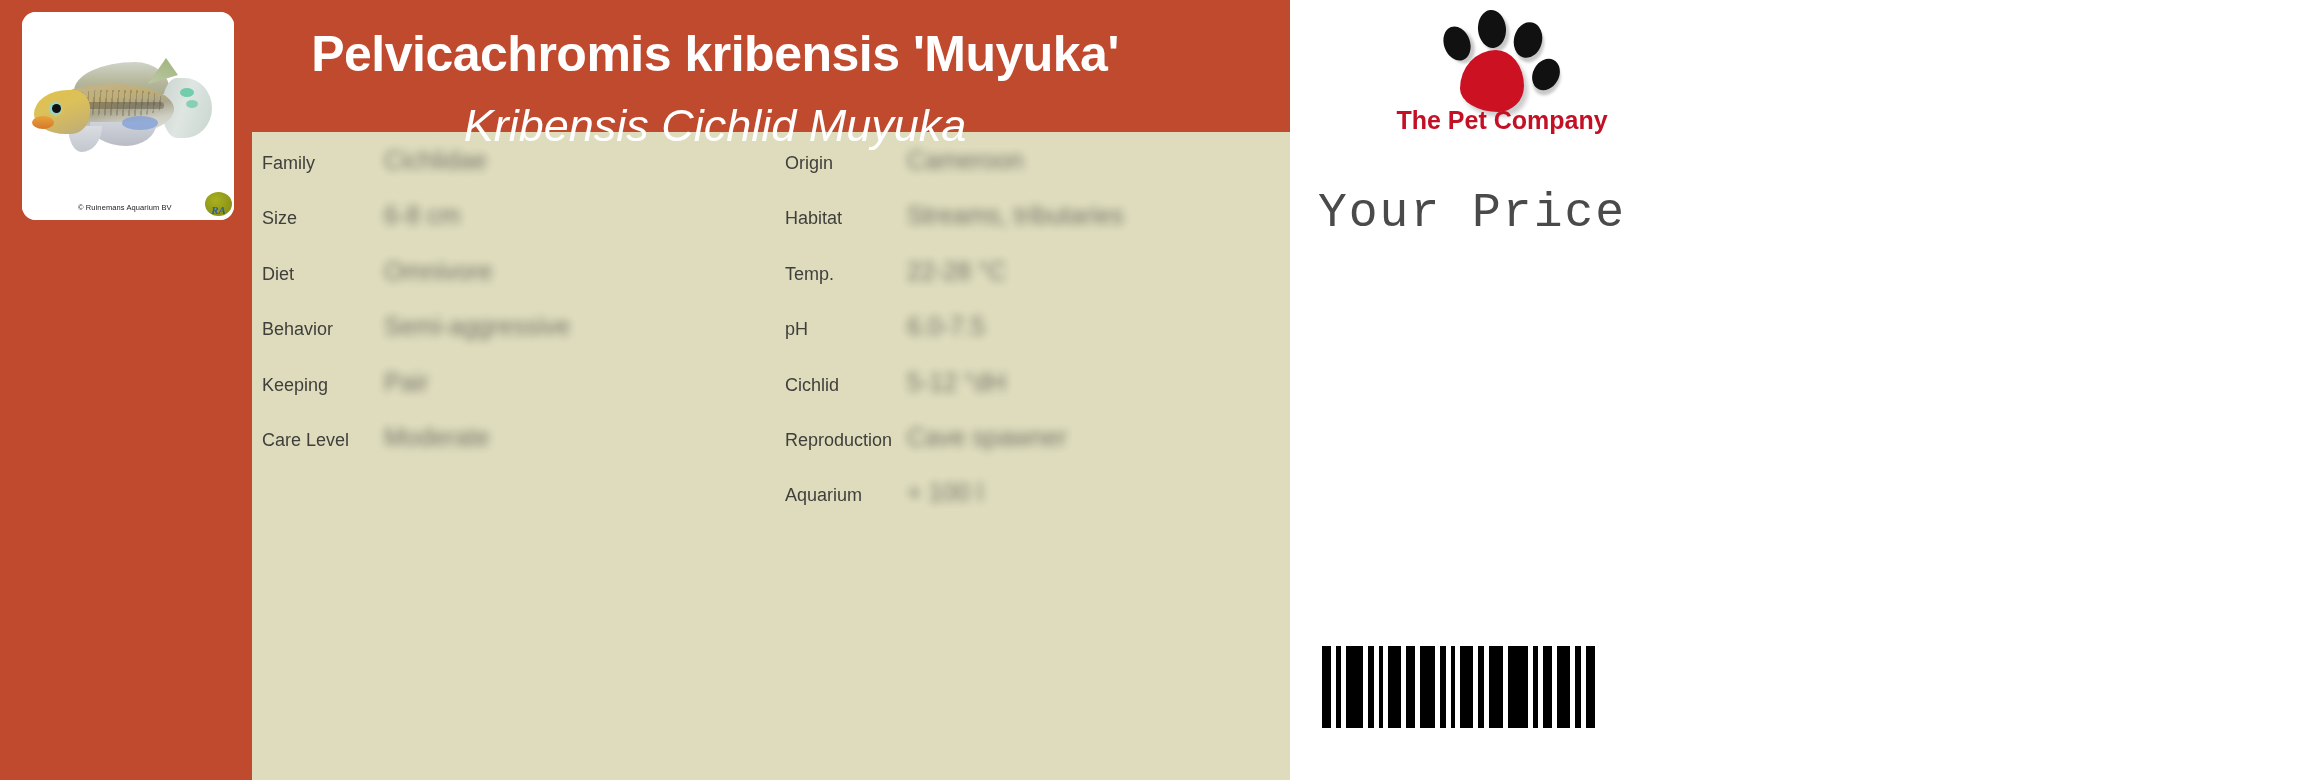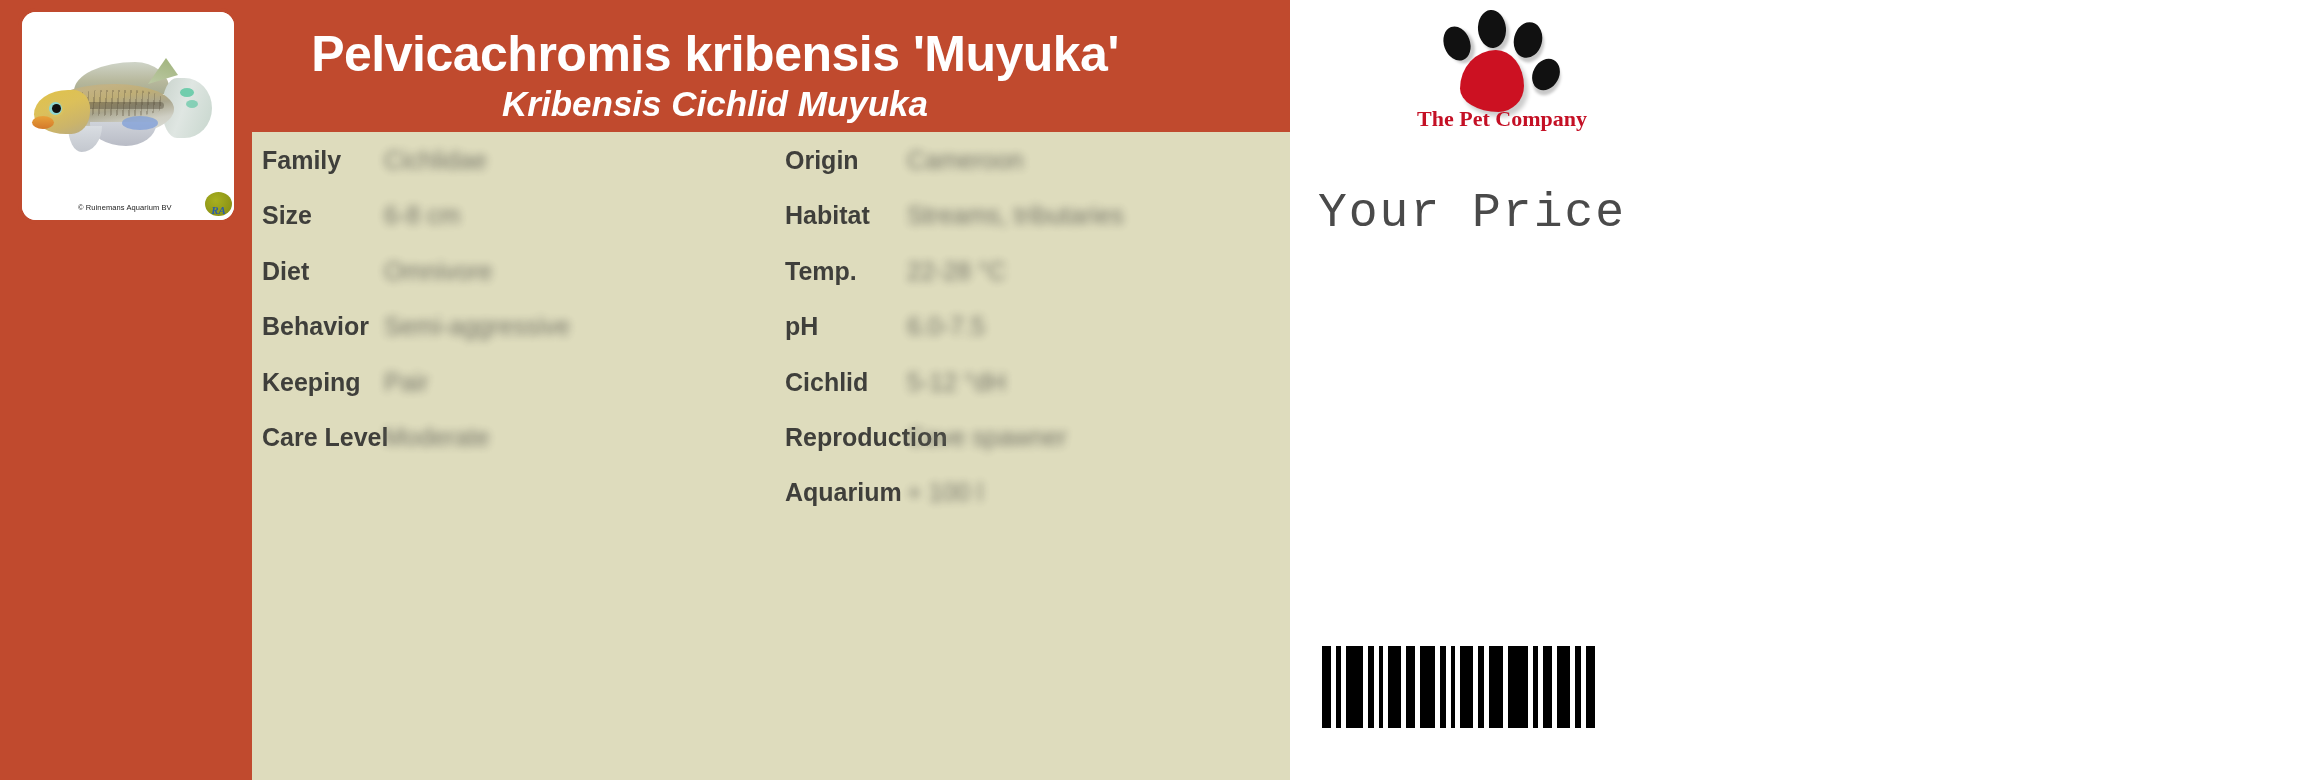--- a/index.html
+++ b/index.html
@@ -274,26 +274,26 @@
     padding-top: 28px;
     color: #ffffff;
     font-size: 50px;
     font-weight: bold;
     letter-spacing: -0.5px;
     line-height: 1.05;
     font-family: "Liberation Sans", sans-serif;
     white-space: nowrap;
   }
   .common-name {
-    margin: 0;
+    margin: 16px;
     padding-top: 4px;
     color: #ffffff;
-    font-size: 35px;
+    font-size: 45px;
     font-style: italic;
-    font-weight: bold;
+    font-weight: normal;
     line-height: 1.1;
     font-family: "Liberation Sans", sans-serif;
     white-space: nowrap;
   }
 
   .spec-grid {
     position: absolute;
     left: 0;
     top: 132px;
     width: 1038px;
@@ -309,22 +309,22 @@
   .spec-col.right { padding-left: 14px; }
 
   .spec-row {
     display: flex;
     align-items: baseline;
     height: 55.4px;
   }
   .spec-label {
     width: 122px;
     flex: 0 0 122px;
-    font-size: 25px;
-    font-weight: bold;
+    font-size: 18px;
+    font-weight: normal;
     color: #3f3f3b;
     font-family: "Liberation Sans", sans-serif;
     white-space: nowrap;
   }
   .spec-value {
     font-size: 25px;
     color: #6d6d62;
     font-family: "Liberation Sans", sans-serif;
     white-space: nowrap;
     filter: blur(4.2px);
@@ -375,23 +375,23 @@
     border-radius: 56% 44% 40% 60% / 62% 58% 42% 38%;
     box-shadow: 4px 5px 4px rgba(0,0,0,0.20);
   }
   .brand-name {
     position: absolute;
     left: 0;
     top: 102px;
     width: 264px;
     text-align: center;
     color: #c41025;
-    font-size: 22px;
+    font-size: 25px;
     font-weight: bold;
-    font-family: Liberation Serif, serif;
+    font-family: Liberation Sans, sans-serif;
     white-space: nowrap;
   }
 
   .your-price {
     position: absolute;
     left: 28px;
     top: 186px;
     font-size: 48px;
     color: #4a4a4a;
     font-family: "Liberation Mono", monospace;

